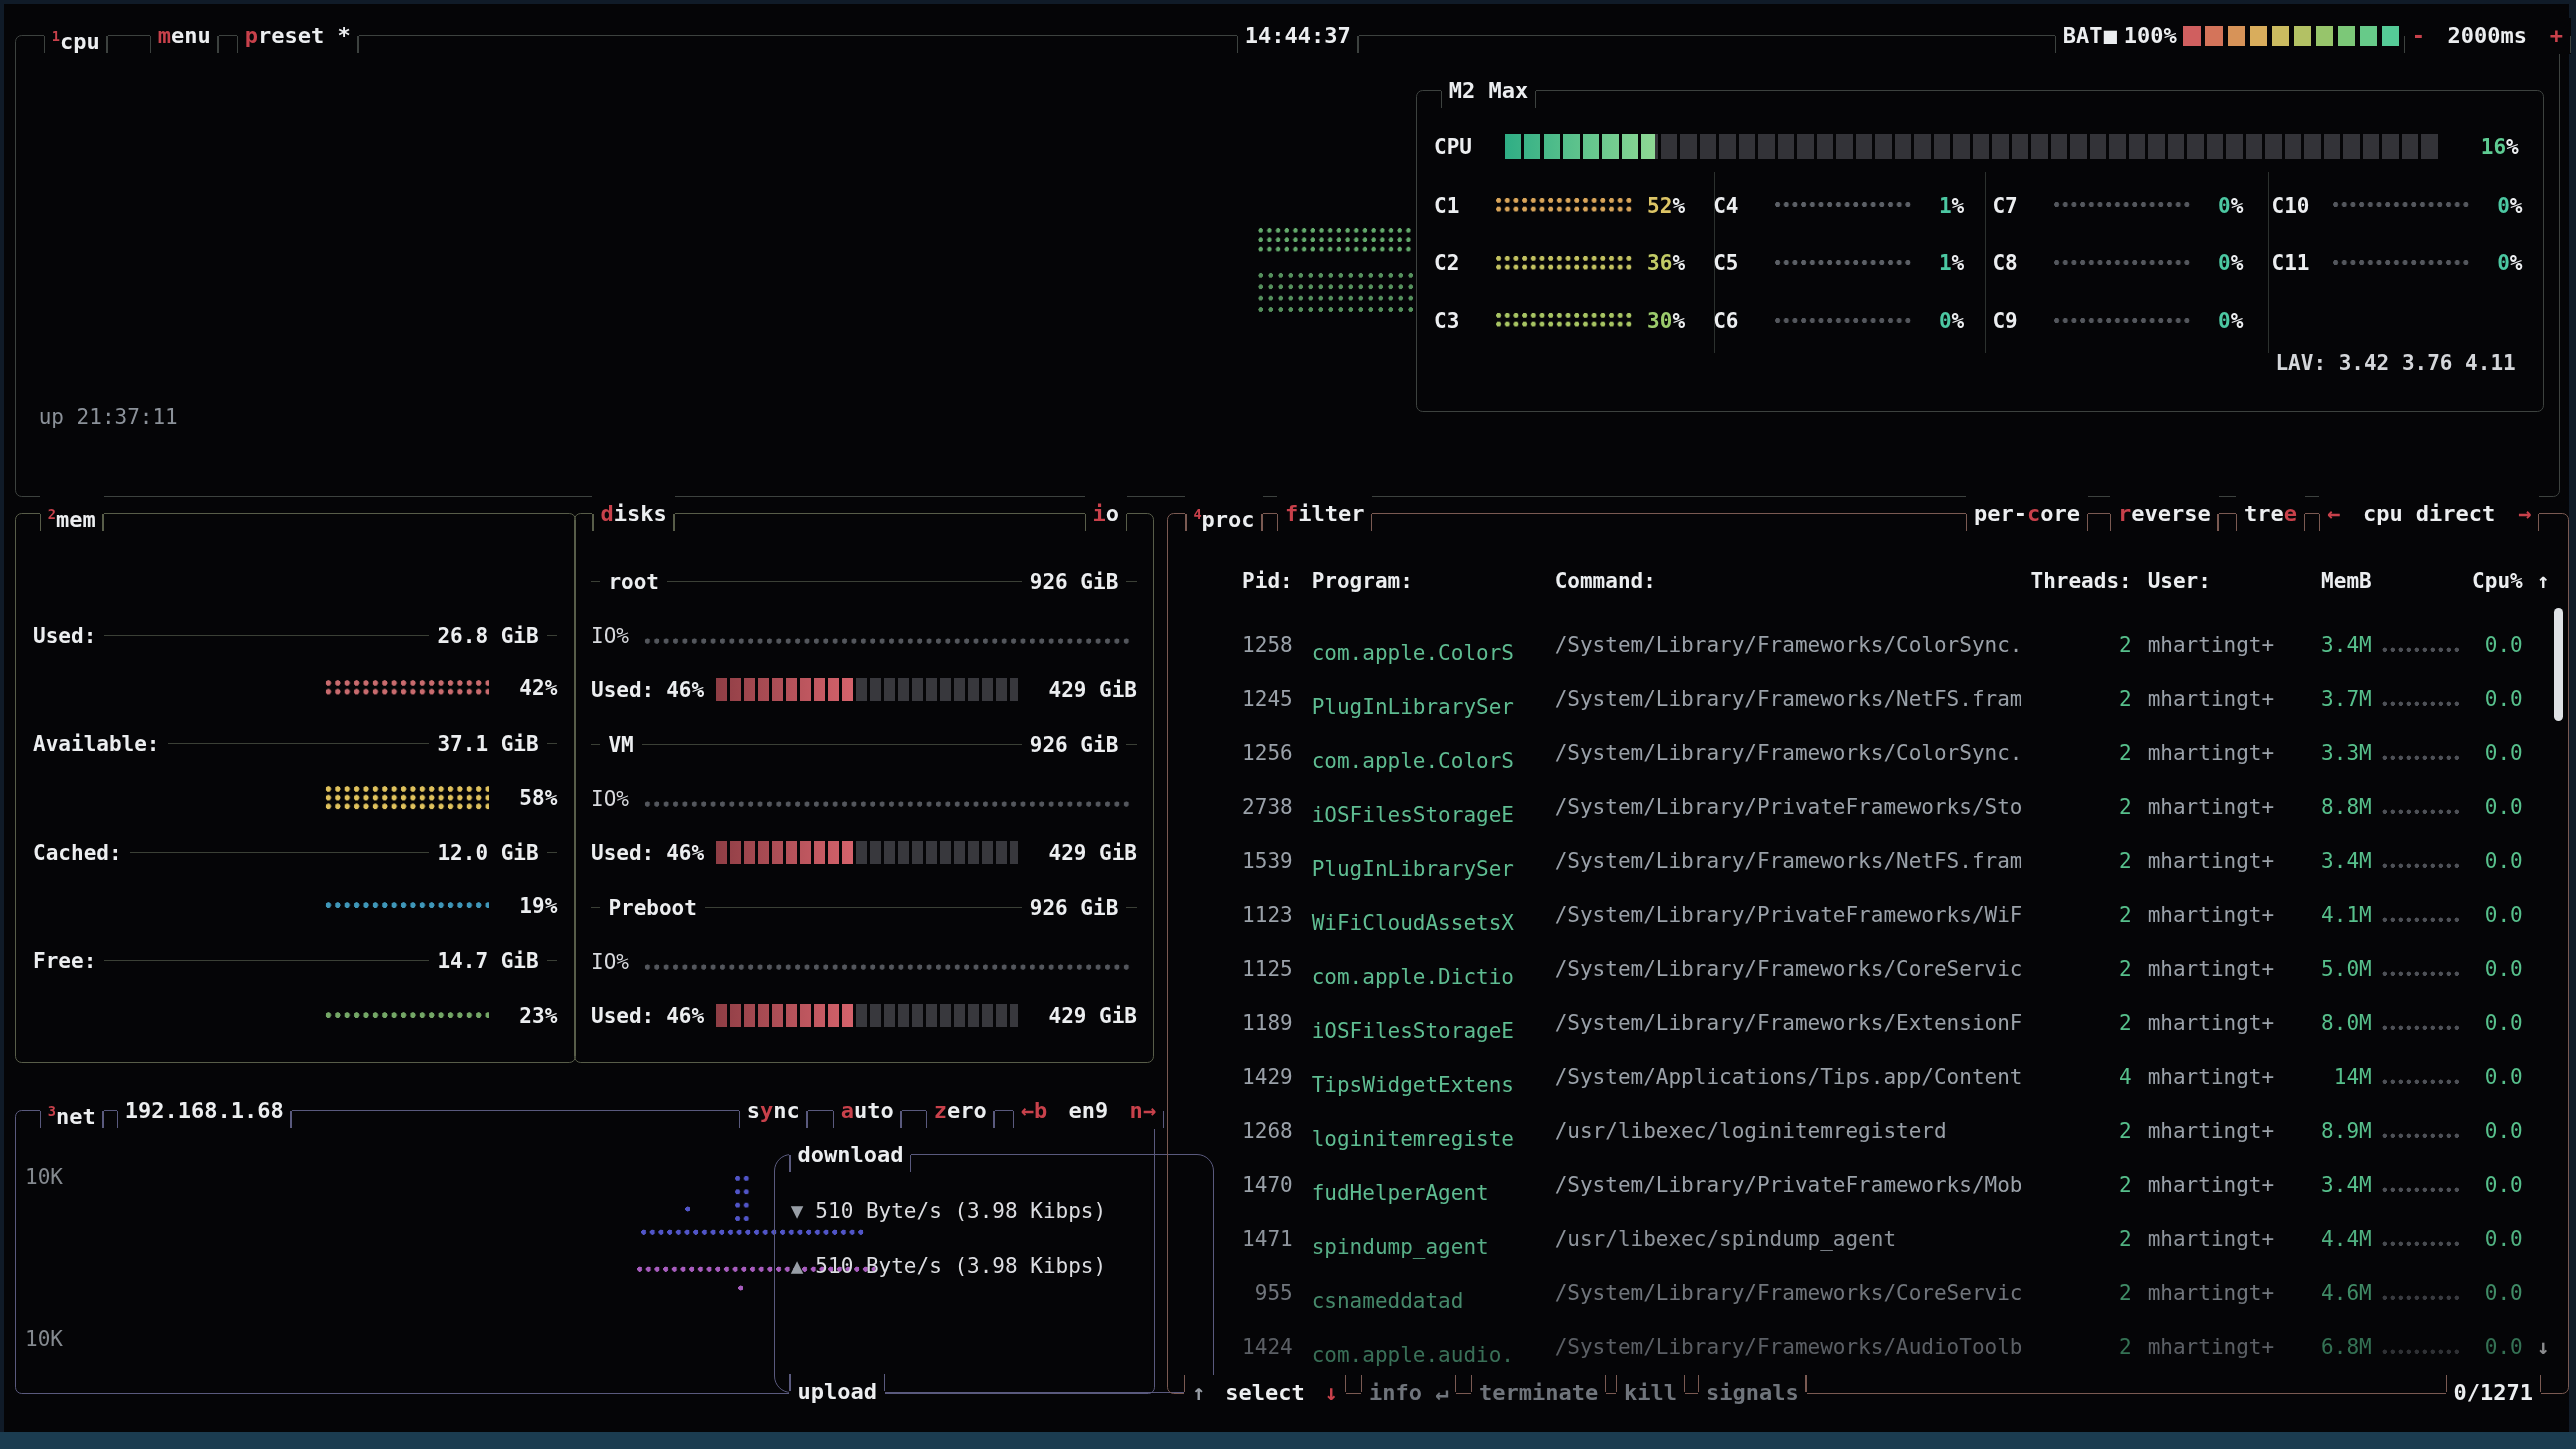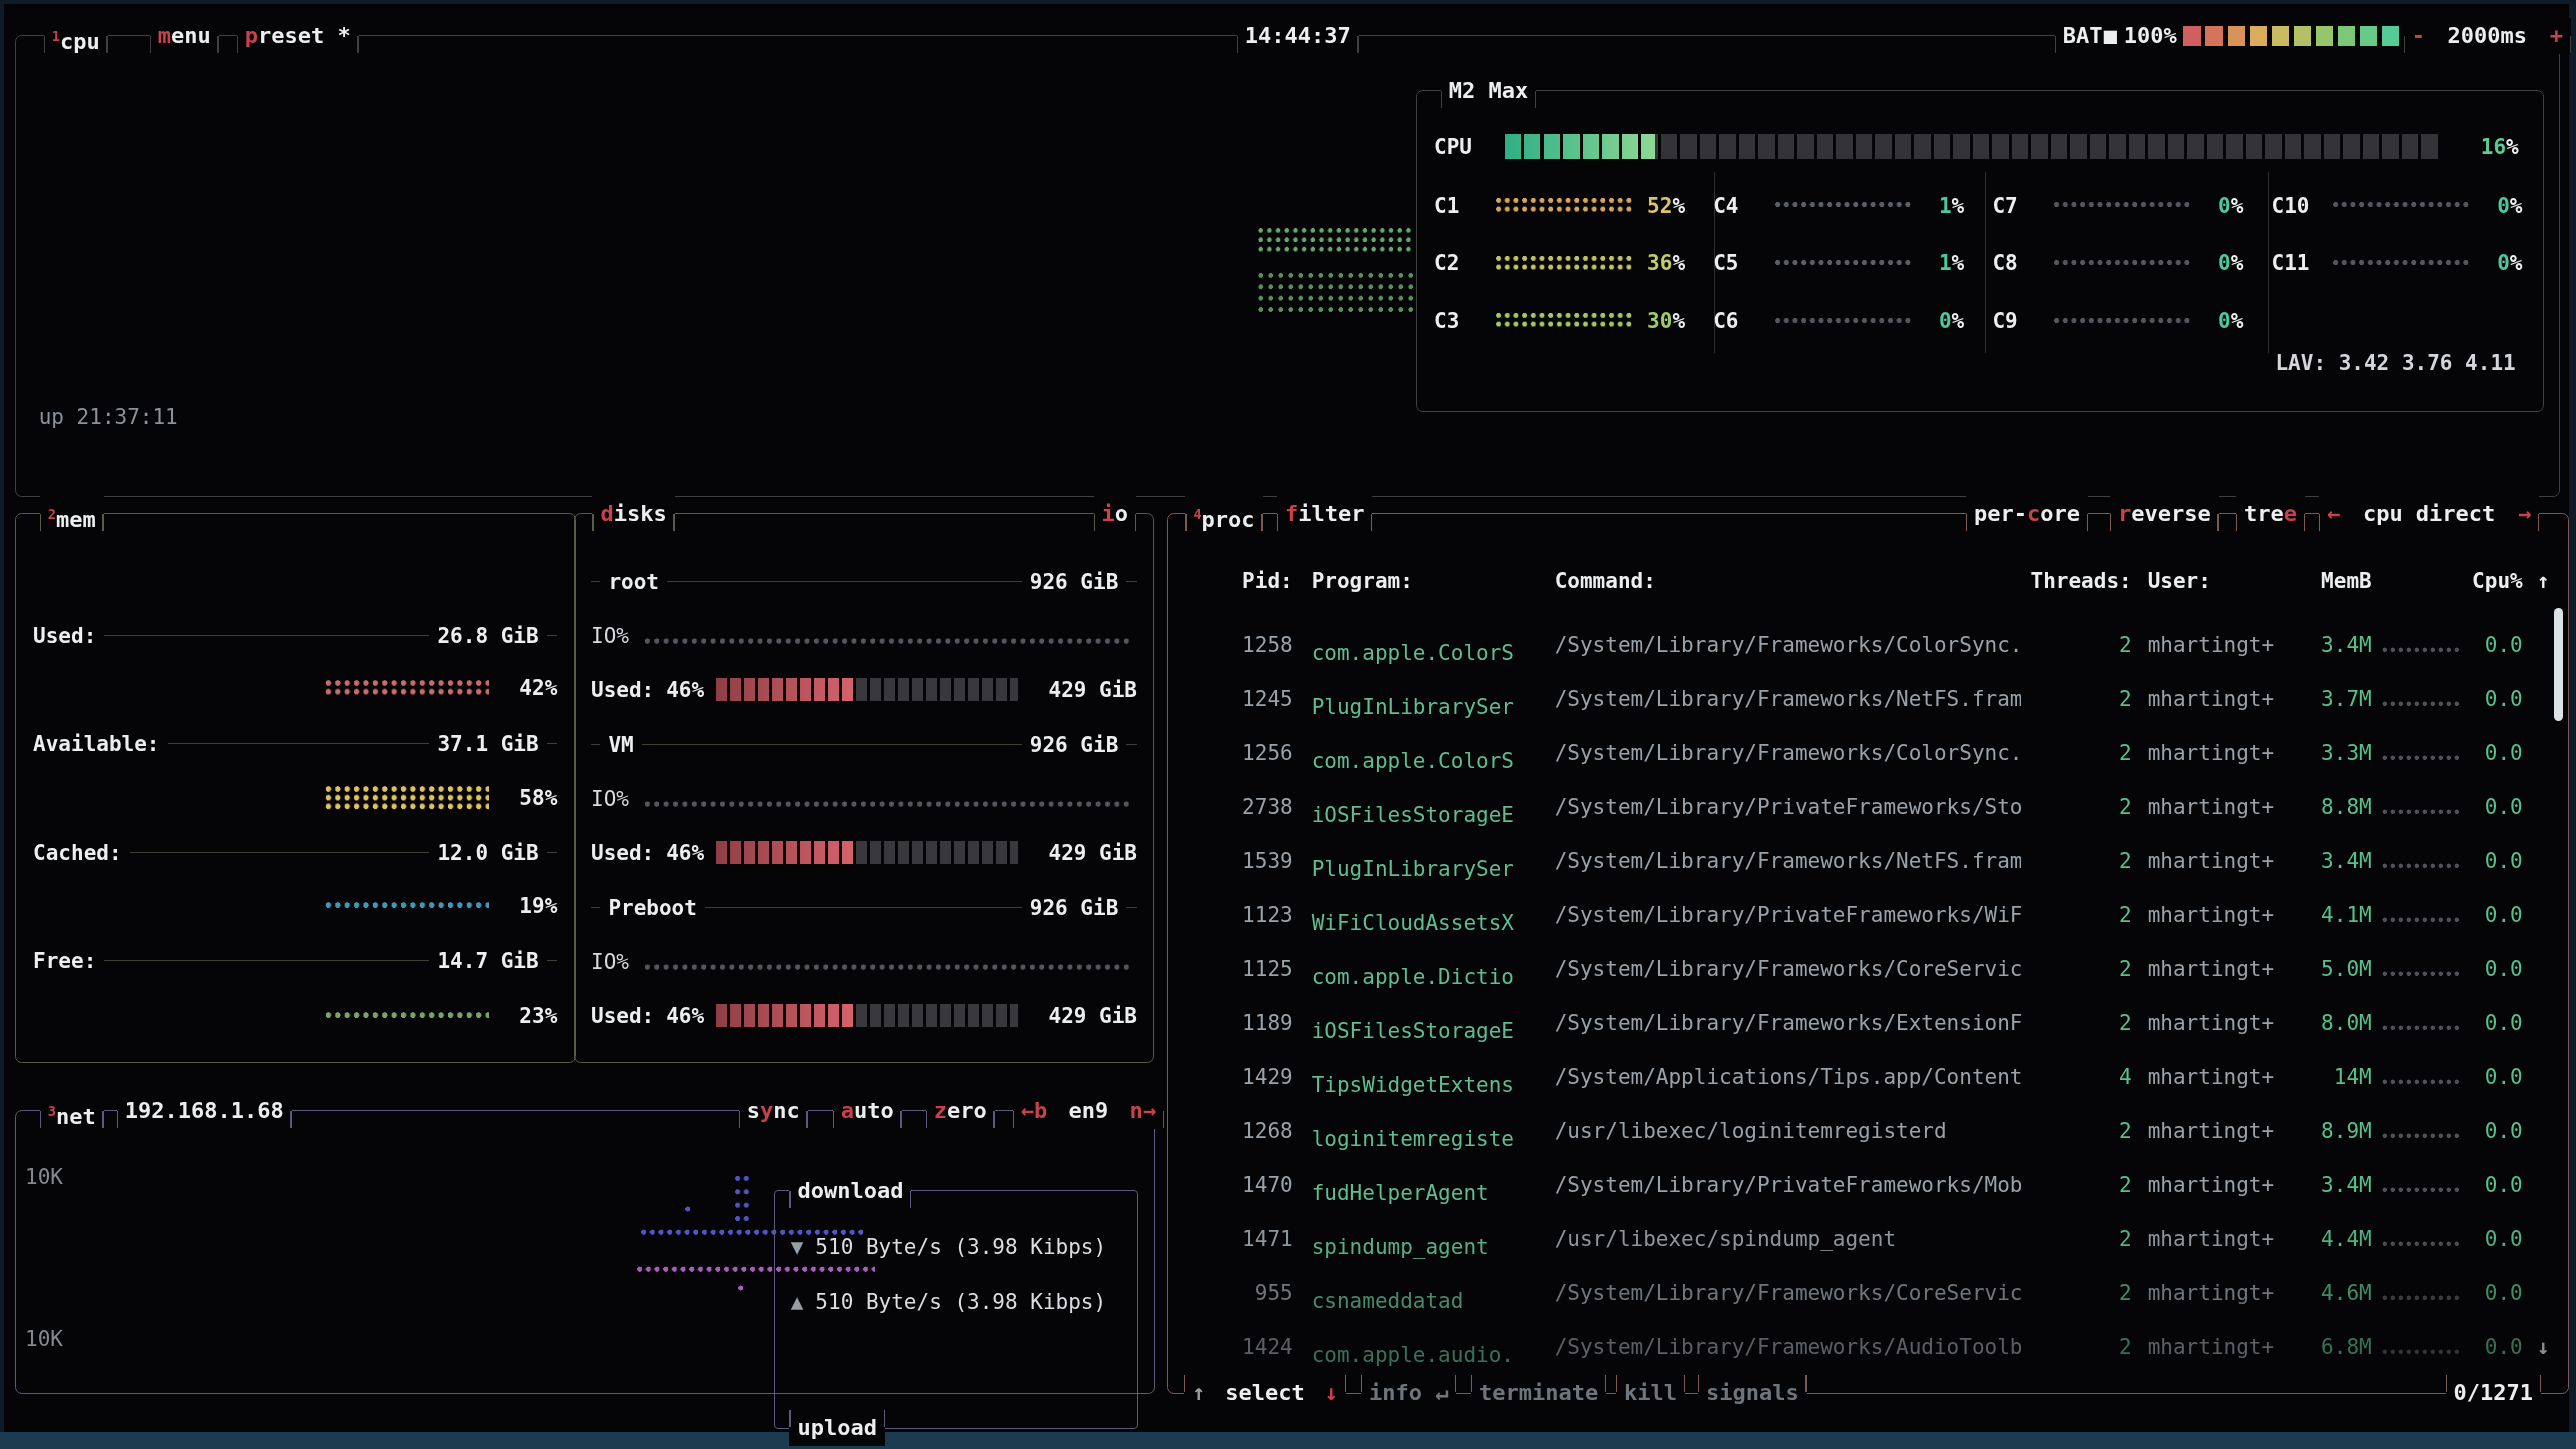--- a/index.html
+++ b/index.html
@@ -66,22 +66,22 @@
   
   #disks-box { --bc:#585d49; left:570px; top:509px; width:580px; height:550px; }
   .disk-sec { position:relative; height:163px; }
   .disk-sec .row { padding:0 16px; font-weight:bold; }
   .disk-sec .iorow { font-weight:normal; color:#d8dade; }
   .usedbar { flex:1; margin:0 12px; }
   .dval { width:107px; text-align:right; }
 
   
   #net-box { --bc:#5a5a7e; left:10.7px; top:1106px; width:1140px; height:284px; }
-  #dl-box { --bc:#5a5a7e; left:758px; top:43px; width:364px; height:239px; position:absolute;
-            border:1.3px solid var(--bc); border-radius:4px;margin-top:36px; }
+  #dl-box { --bc:#5a5a7e; left:758px; top:43px; width:440px; height:239px; position:absolute;
+            border:1.3px solid var(--bc); border-radius:17px; }
   .netline { position:absolute; left:16px; display:flex; align-items:center; gap:12px; color:#dcdde1; }
   .scale { position:absolute; left:9.4px; color:#84898f; }
   .ngraph { position:absolute; }
 
   
   #proc-box { --bc:#7b5a52; left:1163px; top:509px; width:1402px; height:881px; }
   .pgrid { display:grid; grid-template-columns:114px 262px 466px 111px 176px 64px 91px 60px 27px; align-items:center; }
   #proc-header { position:absolute; top:50px; left:10.7px; right:20px; height:34px; font-weight:bold; color:#eceef0; }
   #proc-rows { position:absolute; top:104px; left:10.7px; right:20px; }
   .prow { height:54px; }
@@ -258,21 +258,21 @@
       <span class="lead-post"></span>
     </div>
     <div class="row meter-row" style="top:484px;">
       <span class="dots h1" style="background-image: radial-gradient(circle at 3.4px 4px, rgb(116, 167, 102) 2.5px, transparent 3px); background-size: 9.4px 8.7px;"></span>
       <span class="pct white">23%</span>
     </div>
   </div>
 
   <div class="box" id="disks-box">
     <div class="tab" style="left:17.4px;"><span class="red">d</span><span class="white">isks</span></div>
-    <div class="tab" style="right:17px;"><span class="red">i</span><span class="white">o</span></div>
+    <div class="tab" style="right:26px;"><span class="red">i</span><span class="white">o</span></div>
 
     <div style="position:absolute; top:0; left:0; right:0;">
         <div class="disk-sec">
         <div class="row" style="top:50px;">
           <span class="lead-pre"></span>
           <span class="white">root</span>
           <span class="lead"></span>
           <span class="white">926 GiB</span>
           <span class="lead-post"></span>
         </div>

